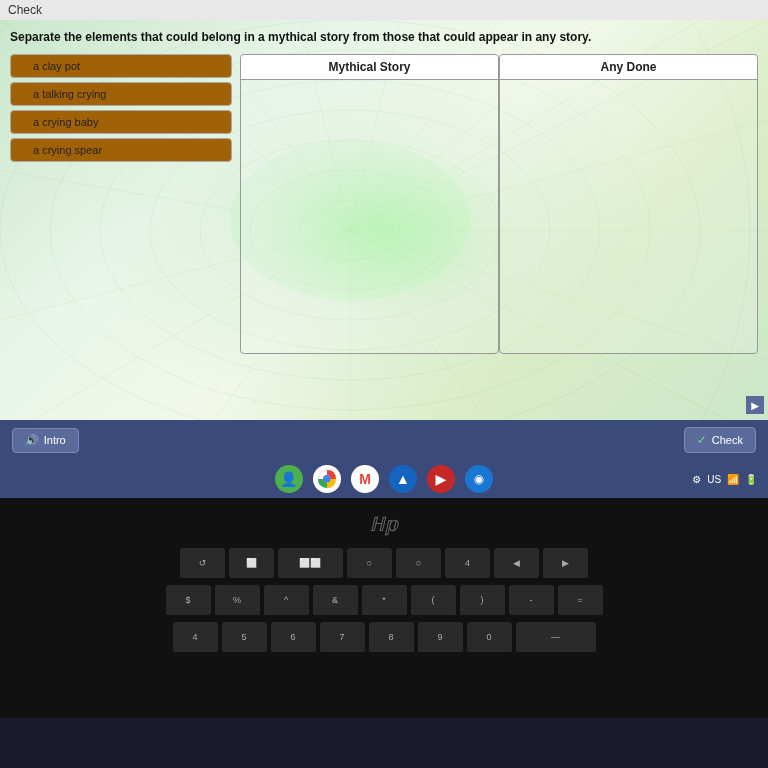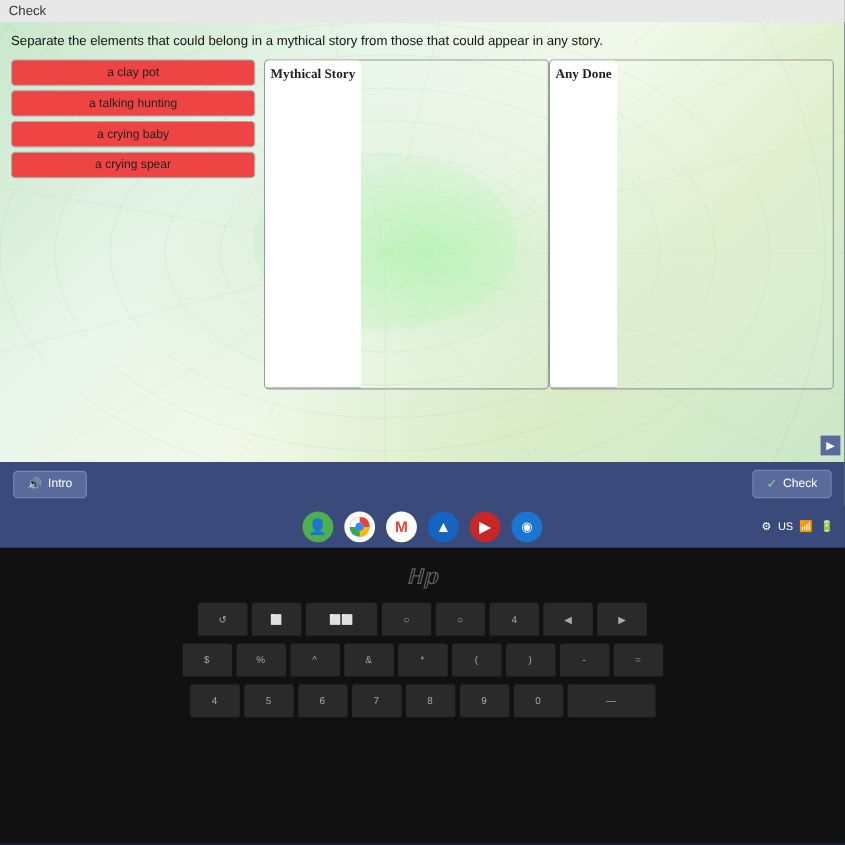--- a/index.html
+++ b/index.html
@@ -69,66 +69,64 @@
       right: 0;
       bottom: 0;
       padding: 10px;
       z-index: 5;
     }
 
     .instruction-text {
       font-size: 12px;
       color: #111;
       margin-bottom: 10px;
-      font-weight: normal;
+      font-weight: bold;
     }
 
     .drag-area {
       display: flex;
       gap: 0;
       height: 300px;
     }
 
     
     .items-column {
       width: 230px;
       display: flex;
       flex-direction: column;
       gap: 4px;
       padding-right: 8px;
       flex-shrink: 0;
     }
 
     .drag-item {
-      background: #ef4444;
+      background: #a16207;
       border: 1px solid #aaa;
       border-radius: 4px;
       padding: 5px 22px;
       font-size: 11px;
       color: #222;
-      text-align: center;
       cursor: pointer;
       white-space: nowrap;
     }
 
     
     .drop-zones {
       display: flex;
       flex: 1;
       gap: 0;
     }
 
     .drop-zone {
       flex: 1;
       border: 1px solid #999;
       border-radius: 4px;
       background: rgba(255,255,255,0.15);
       display: flex;
-      flex-direction: row;
-      font-family: Liberation Serif, serif;
+      flex-direction: column;
     }
 
     .drop-zone-header {
       background: white;
       border-bottom: 1px solid #999;
       padding: 5px;
       text-align: center;
       font-size: 12px;
       font-weight: bold;
       color: #222;
@@ -239,21 +237,21 @@
       color: white;
       font-size: 10px;
     }
 
     
     .keyboard-area {
       position: absolute;
       bottom: 0;
       left: 0;
       right: 0;
-      height: 268px;
+      height: 220px;
       background: #111;
       display: flex;
       flex-direction: column;
       align-items: center;
       padding-top: 10px;
     }
 
     .hp-logo {
       width: 40px;
       height: 30px;
@@ -355,21 +353,21 @@
   </div>
 
   <div class="main-content">
 
     <div class="instruction-text">Separate the elements that could belong in a mythical story from those that could appear in any story.</div>
 
     <div class="drag-area">
 
       <div class="items-column">
         <div class="drag-item">a clay pot</div>
-        <div class="drag-item">a talking hunting</div>
+        <div class="drag-item">a talking crying</div>
         <div class="drag-item">a crying baby</div>
         <div class="drag-item">a crying spear</div>
       </div>
 
       <div class="drop-zones">
 
         <div class="drop-zone">
           <div class="drop-zone-header">Mythical Story</div>
           <div class="drop-zone-body"></div>
         </div>

